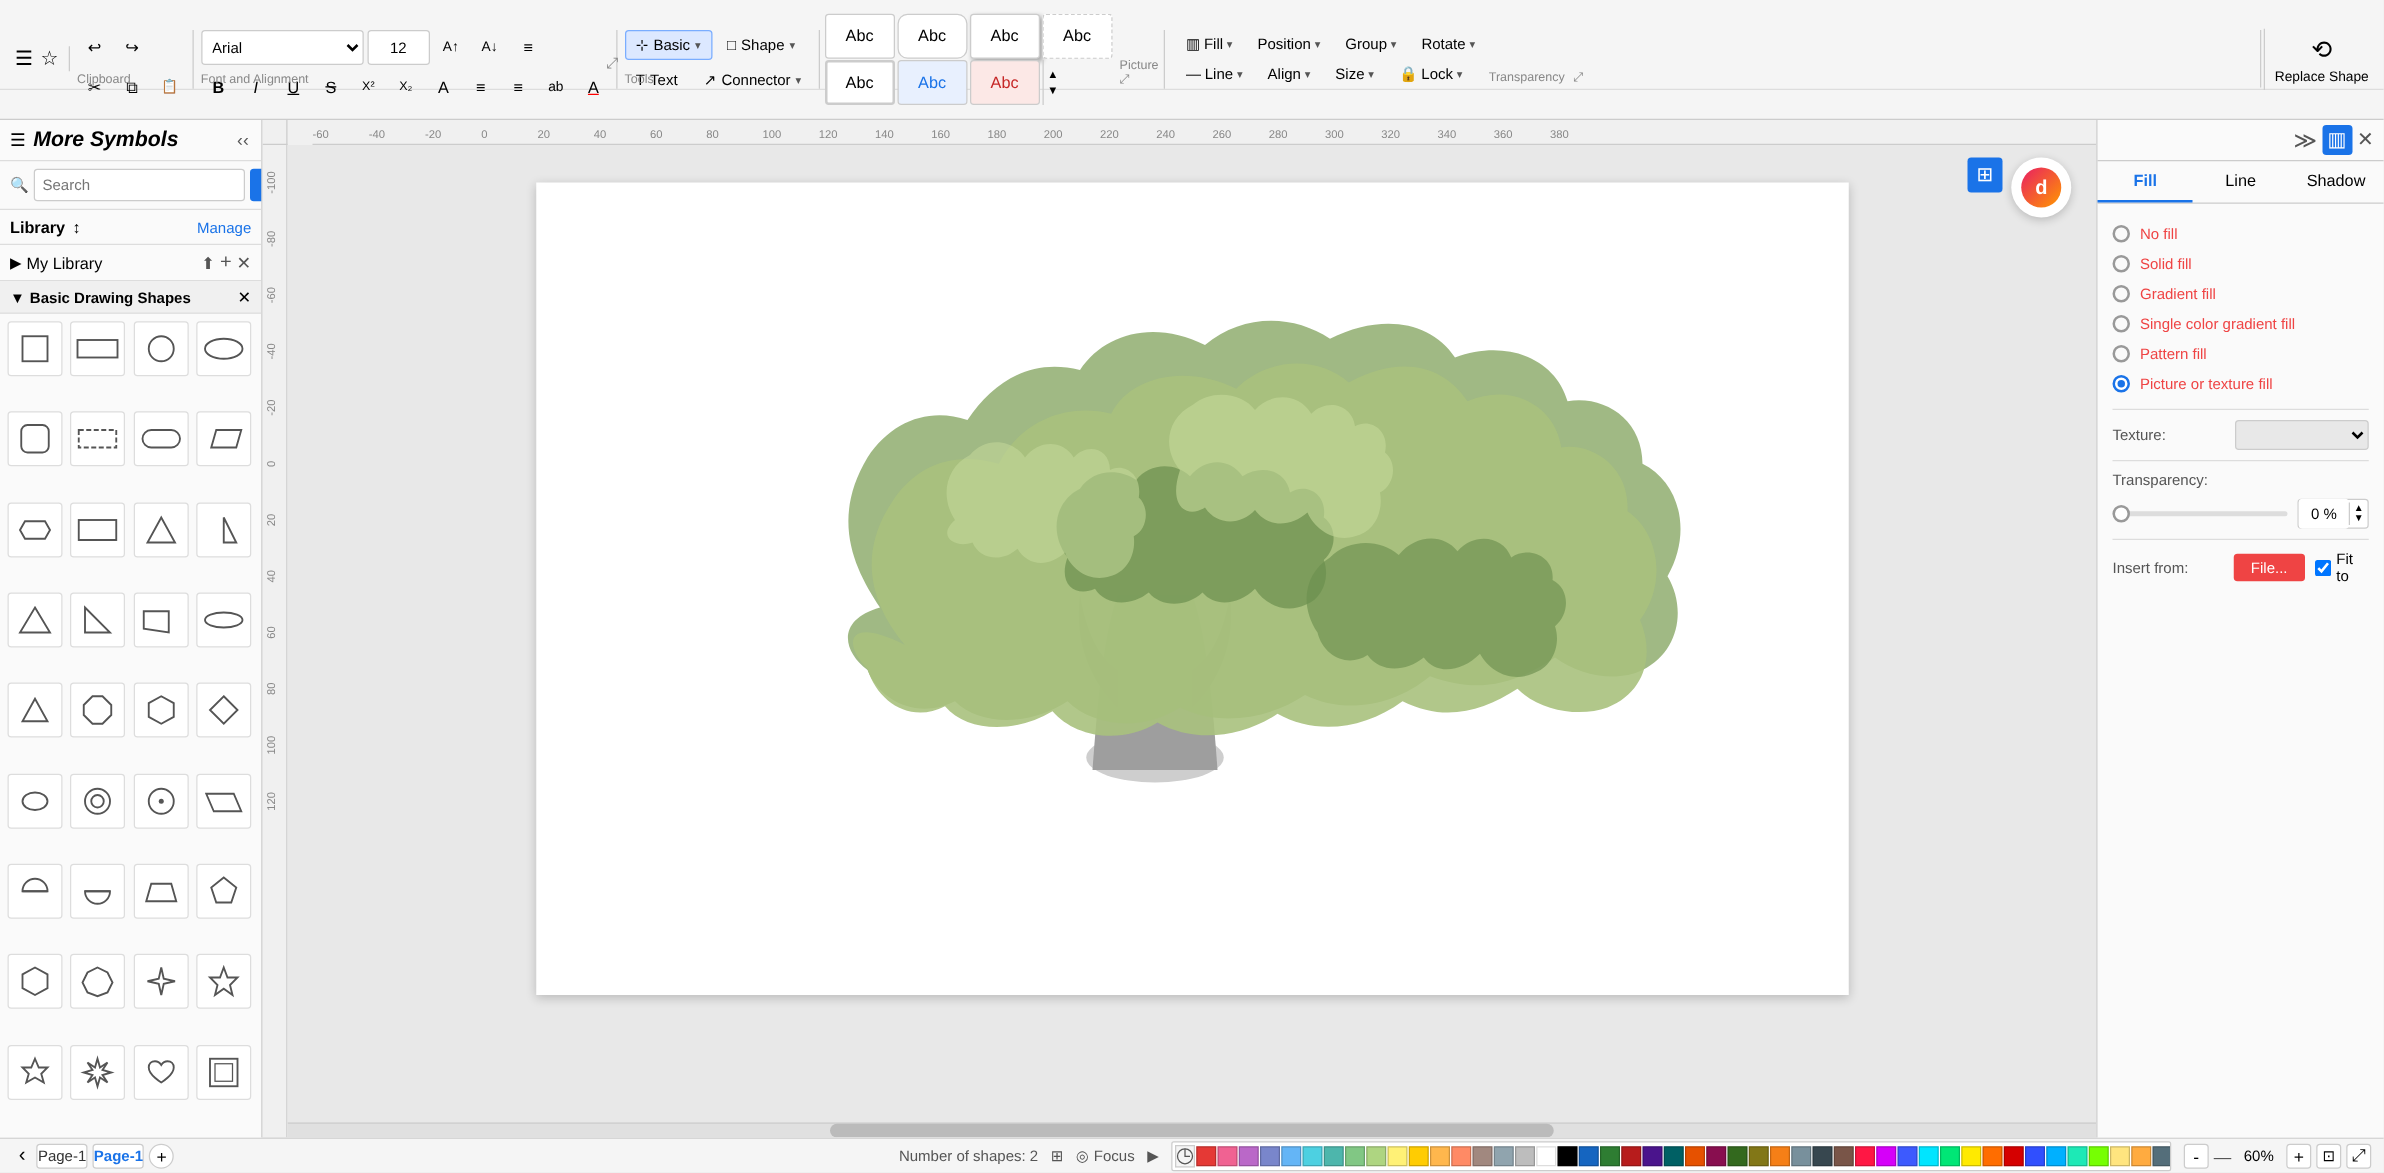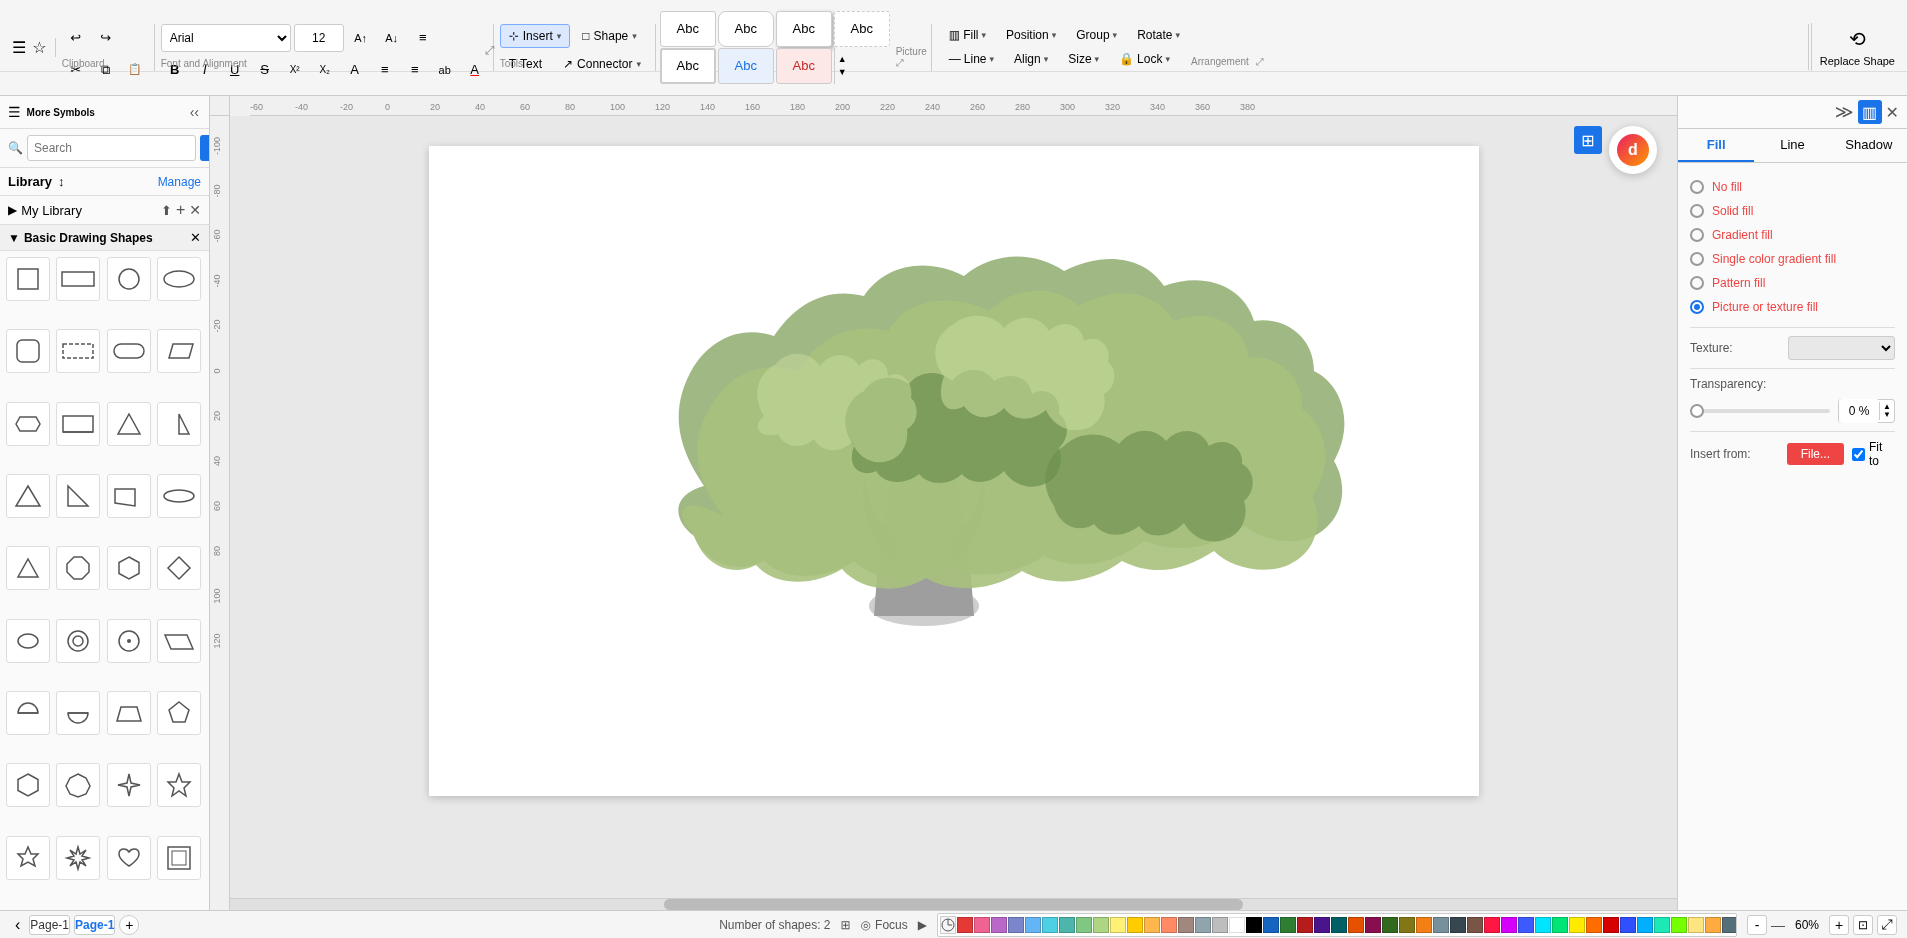--- a/index.html
+++ b/index.html
@@ -111,22 +111,23 @@
     .sidebar-header {
       display: flex;
       align-items: center;
       padding: 6px 8px;
       border-bottom: 1px solid #ddd;
       gap: 6px;
     }
 
     .sidebar-title {
       font-weight: bold;
-      font-size: 10px;
+      font-size: 17px;
       flex: 1;
+      font-style: italic;
     }
 
     .sidebar-icon-btn {
       cursor: pointer;
       color: #555;
       font-size: 14px;
       padding: 2px;
     }
 
     .search-row {
@@ -628,21 +629,21 @@
           <button class="toolbar-icon-btn" style="text-decoration:underline; text-decoration-color:red;">A</button>
         </div>
         <span class="section-label-bottom">Font and Alignment</span>
         <span style="position:absolute; right:-2px; bottom:14px; font-size:12px; cursor:pointer; color:#888;">⤢</span>
       </div>
 
       <div class="tool-section" style="flex-direction:column; align-items:flex-start; padding-bottom:14px; position:relative; min-width:160px;">
         <div style="display:flex; gap:3px; align-items:center; margin-bottom:2px;">
           <button class="toolbar-btn active">
             <span>⊹</span>
-            <span>Insert</span>
+            <span>Basic</span>
             <span class="dropdown-arrow">▾</span>
           </button>
           <button class="toolbar-btn">
             <span>□</span>
             <span>Shape</span>
             <span class="dropdown-arrow">▾</span>
           </button>
         </div>
         <div style="display:flex; gap:3px; align-items:center;">
           <button class="toolbar-btn">
@@ -718,21 +719,21 @@
               <span class="dropdown-arrow">▾</span>
             </button>
             <button class="arr-btn">
               <span>🔒</span>
               <span>Lock</span>
               <span class="dropdown-arrow">▾</span>
             </button>
           </div>
         </div>
         <div style="font-size:10px; color:#888; align-self:flex-end; padding-bottom:2px;">
-          <span>Arrangement</span>
+          <span>Transparency</span>
           <span style="cursor:pointer; margin-left:4px;">⤢</span>
         </div>
       </div>
 
       <div class="replace-section">
         <div style="display:flex; flex-direction:column; align-items:center; gap:4px; cursor:pointer;">
           <span style="font-size:20px;">⟲</span>
           <span style="font-size:11px;">Replace Shape</span>
         </div>
       </div>

